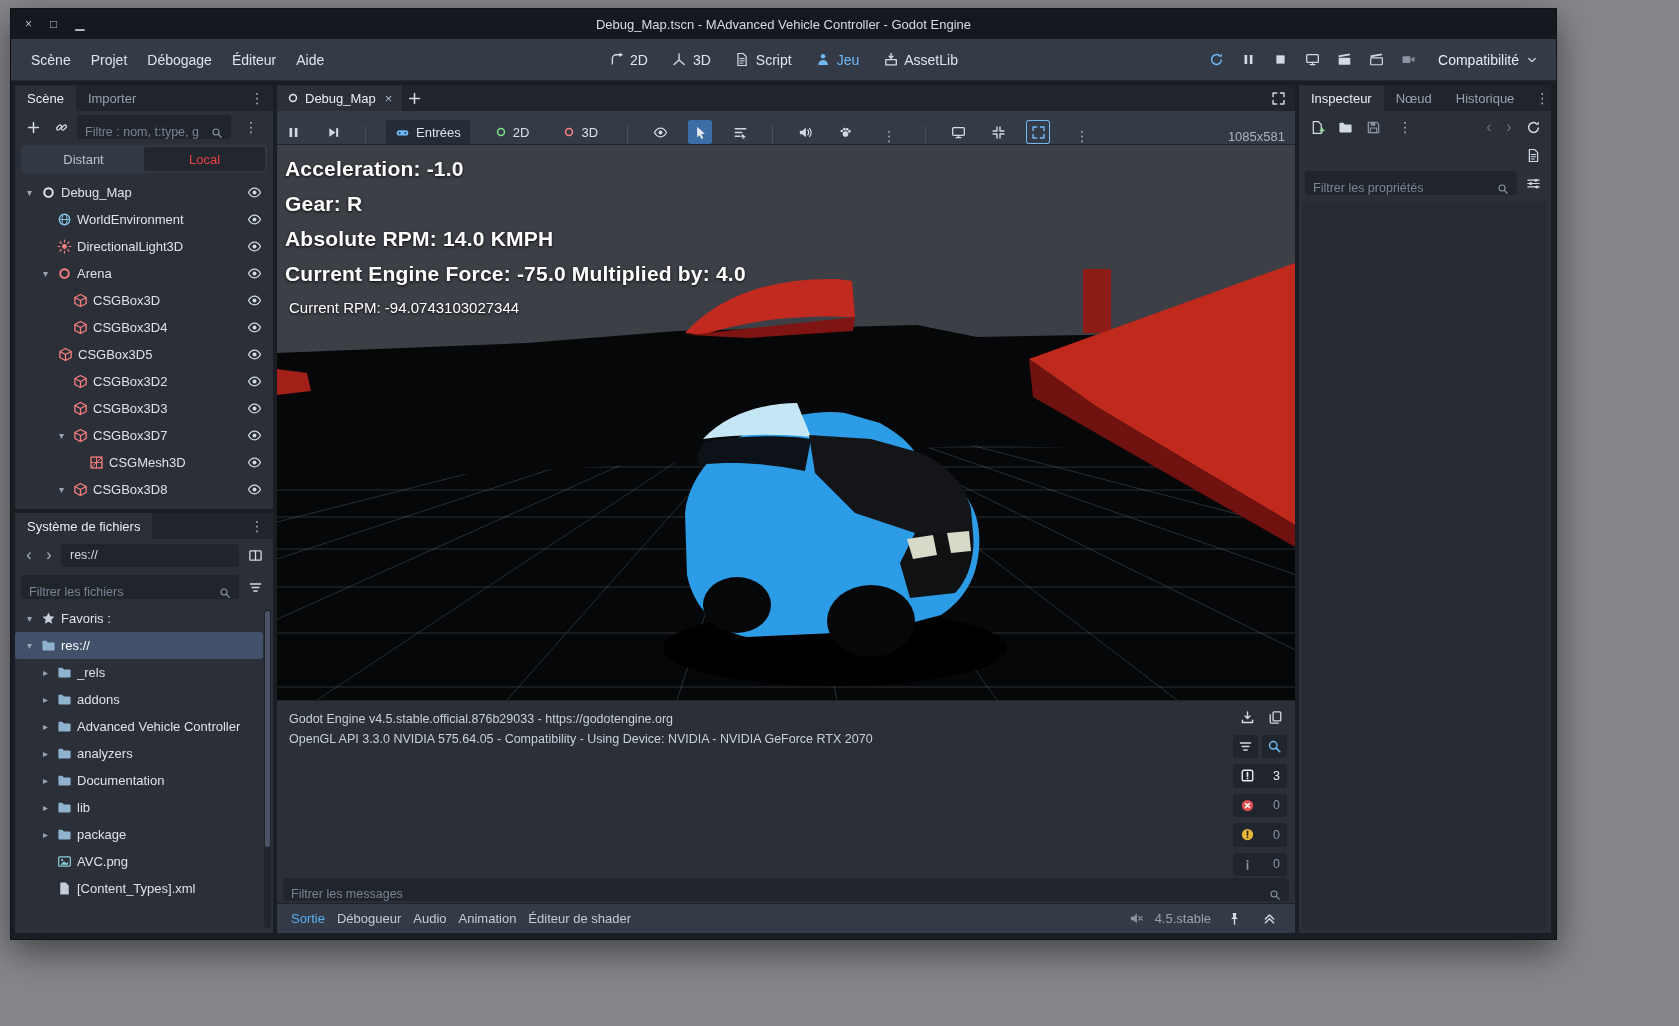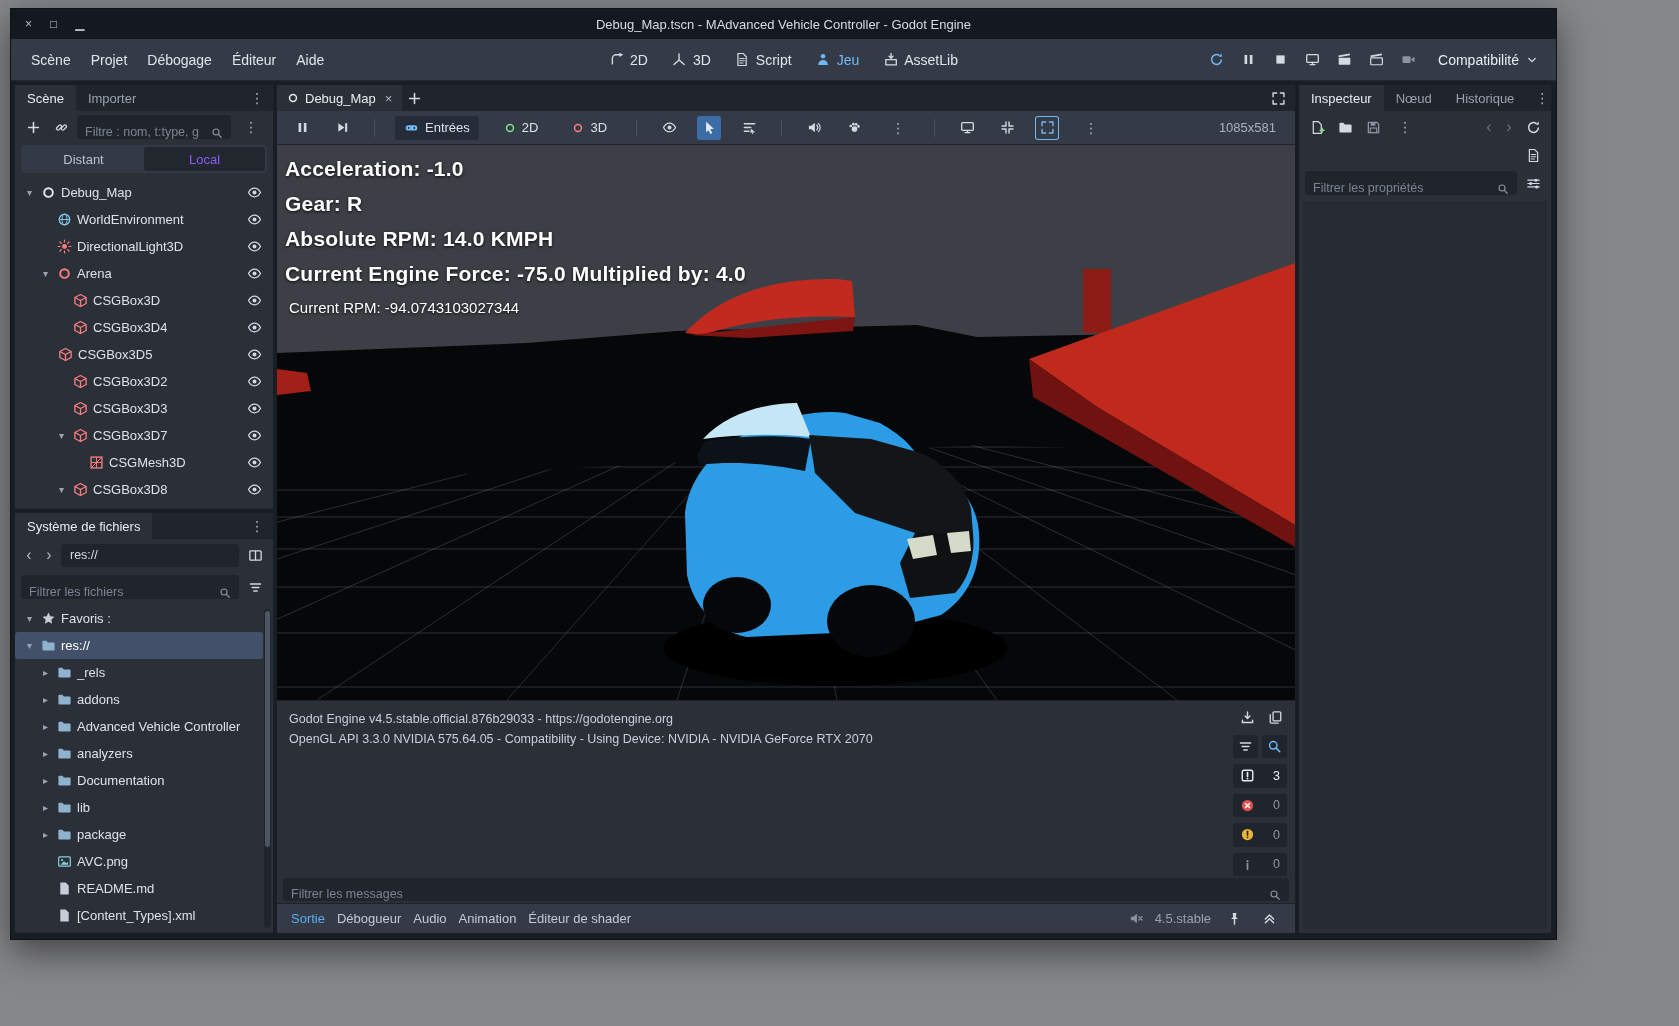--- a/index.html
+++ b/index.html
@@ -37,36 +37,36 @@
 .dots.inline{margin-left:0}
 .dtoolbar{height:32px;display:flex;align-items:center;gap:4px;padding:0 6px;flex:none}
 .tbtn{width:24px;height:24px;border-radius:3px;display:flex;align-items:center;justify-content:center;flex:none}
 .searchbox{flex:1;height:24px;background:#20242b;border-radius:4px;display:flex;align-items:flex-end;padding:0 8px;gap:6px;min-width:0}
 .searchbox .ph{flex:1;font-size:12.5px;color:#7b8494;white-space:nowrap;overflow:hidden;text-overflow:ellipsis}
 .pathbox{flex:1;height:23px;background:#20242b;border-radius:4px;display:flex;align-items:center;padding:0 9px;font-size:12.5px;color:#d6dce6;min-width:0}
 .navbtn{width:16px;height:22px;display:flex;align-items:center;justify-content:center;color:#aeb6c3;font-size:16px;flex:none}
 .navbtn.dim{color:#6b7381}
 .seg{height:28px;margin:2px 6px 4px;display:flex;background:#323945;border-radius:4px;padding:2px;flex:none}
 .segbtn{flex:1;display:flex;align-items:center;justify-content:center;font-size:13px;color:#b9c1cd;border-radius:3px}
-.segbtn.active{background:#22262e;color:#8b5cf6}
+.segbtn.active{background:#22262e;color:#ef4444}
 .tree{flex:1;overflow:hidden;padding-top:2px}
 .trow{height:27px;display:flex;align-items:center;font-size:13px;color:#dde2ea;gap:5px;padding-right:4px}
 .trow .arr{width:13px;text-align:center;color:#9aa3b2;font-size:10px;flex:none}
 .tlabel{white-space:nowrap;overflow:hidden;text-overflow:ellipsis}
 .eyebtn{margin-left:auto;flex:none;display:flex;padding-right:7px;color:#cfd5df}
 .trow.selected{background:#42506a;border-radius:3px;margin-right:10px;color:#fff}
 .scrollbar{position:absolute;right:2px;top:96px;bottom:5px;width:7px;background:#20242b;border-radius:4px}
 .scrollbar .thumb{position:absolute;top:2px;left:1px;width:5px;height:74%;background:#4b5566;border-radius:3px}
 
 .scene-tabs{height:26px;background:#20242b;display:flex;align-items:stretch;flex:none}
 .stab{display:flex;align-items:center;gap:6px;padding:0 10px;background:#2a2f38;color:#e8edf4;font-size:13px}
 .closex{color:#aeb6c3;font-size:13px;margin-left:3px}
 .scene-tabs .tbtn{align-self:center}
 .scene-tabs .rightend{margin-left:auto;align-self:center;margin-right:5px}
-.game-toolbar{height:34px;background:#343b46;display:flex;align-items:center;padding:0 13px;gap:16px;border-bottom:1px solid #1e232b;flex:none}
+.game-toolbar{height:34px;background:#343b46;display:flex;align-items:flex-end;padding:0 4px;gap:16px;border-bottom:1px solid #1e232b;flex:none}
 .gbtn{height:24px;min-width:24px;padding:0 4px;border-radius:3px;display:flex;align-items:center;justify-content:center;gap:6px;color:#dbe1ea;font-size:13px;flex:none}
 .gbtn.toggle{padding:0 9px}
 .gbtn.active-input{background:#252c38}
 .gbtn.sel{background:#3d6da6}
 .gbtn.stretch-active{box-shadow:inset 0 0 0 1px #6fb9f7}
 .vsep{width:1px;height:18px;background:#49505d;margin:0 4px;flex:none}
 .res{margin-left:auto;color:#aab2bf;font-size:13px;padding-right:6px}
 .viewport{position:relative;height:555px;flex:none;overflow:hidden;background:#3c3f45}
 .scene-svg{position:absolute;inset:0;width:100%;height:100%}
 .hud{position:absolute;left:8px;top:6px;color:#fff;text-shadow:0 1px 3px rgba(0,0,0,.85)}
@@ -689,27 +689,20 @@
               <svg class="ic c-teal">
                 <use href="#i-image"></use>
               </svg>
               <span class="tlabel">AVC.png</span>
             </div>
             <div class="trow" style="padding-left:24px">
               <span class="arr"></span>
               <svg class="ic c-grey">
                 <use href="#i-file"></use>
               </svg>
-              <span class="tlabel">README.md</span>
-            </div>
-            <div class="trow" style="padding-left:24px">
-              <span class="arr"></span>
-              <svg class="ic c-grey">
-                <use href="#i-file"></use>
-              </svg>
               <span class="tlabel">[Content_Types].xml</span>
             </div>
           </div>
       <div class="scrollbar">
             <div class="thumb"></div>
           </div>
     </div>
 
     <div id="center">
       <div class="scene-tabs">

